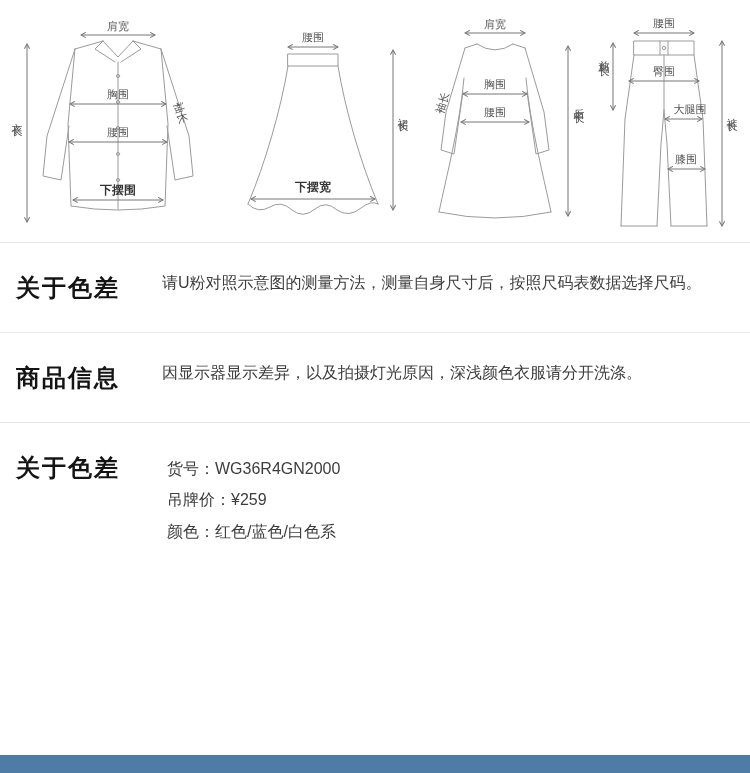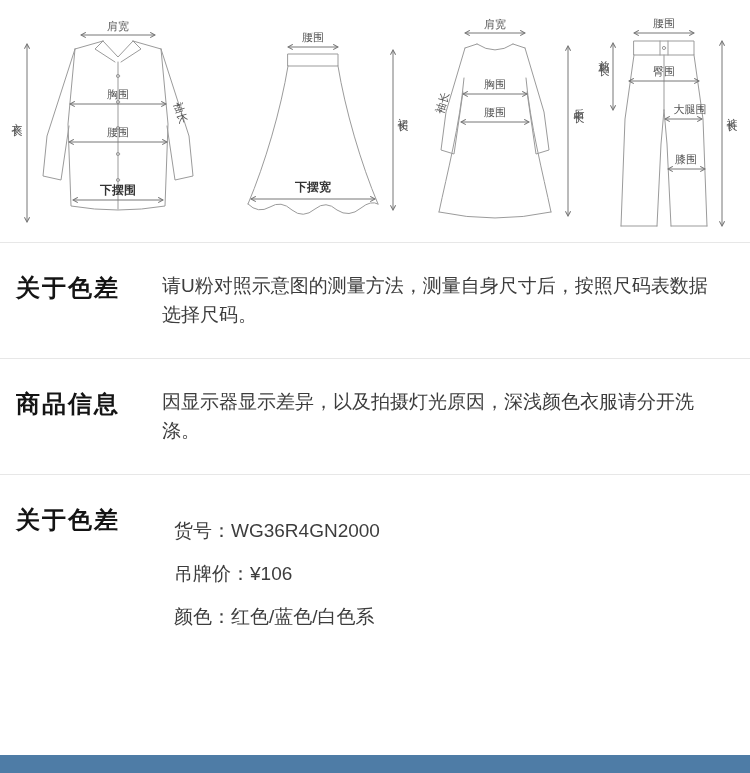--- a/index.html
+++ b/index.html
@@ -14,22 +14,22 @@
     display: flex; justify-content: space-between; align-items: flex-start;
     padding: 14px 10px 0 10px; height: 242px;
   }
   .divider { border: none; border-top: 1px solid #e7e7e7; width: 100%; }
   .section { display: flex; align-items: flex-start; padding: 28px 33px 28px 16px; }
   .section-title {
     width: 146px; flex: none;
     font-size: 24px; font-weight: bold; color: #141414; letter-spacing: 2px;
     padding-top: 1px;
   }
-  .section-body { font-size: 19px; color: #3d3d3d; line-height: 1.55; }
-  .section-body p { margin: 12px; line-height: 1.65; }
+  .section-body { font-size: 16px; color: #3d3d3d; line-height: 1.55; }
+  .section-body p { margin: 5px; line-height: 1.65; }
   .footer-bar {
     position: absolute; left: 0; bottom: 0; width: 750px; height: 18px;
     background: #4e7ca6;
   }
   
   svg text { font-family: "Liberation Sans", "DejaVu Sans", sans-serif; font-size: 11px; fill: #555; }
   .dlabel { text-anchor: middle; }
   .dlabel-b { text-anchor: middle; font-weight: bold; font-size: 12px; fill: #333; }
   .vtext { writing-mode: vertical-rl; text-orientation: upright; letter-spacing: 2px; }
   .garment { fill: none; stroke: #9b9b9b; stroke-width: 1; stroke-linejoin: round; stroke-linecap: round; }
@@ -162,18 +162,18 @@
   <div class="section-title">商品信息</div>
   <div class="section-body">因显示器显示差异，以及拍摄灯光原因，深浅颜色衣服请分开洗涤。</div>
 </div>
 
 <hr class="divider">
 
 <div class="section">
   <div class="section-title">关于色差</div>
   <div class="section-body">
     <p>货号：WG36R4GN2000</p>
-    <p>吊牌价：¥106</p>
+    <p>吊牌价：¥259</p>
     <p>颜色：红色/蓝色/白色系</p>
   </div>
 </div>
 
 <div class="footer-bar"></div>
 
 </body></html>

